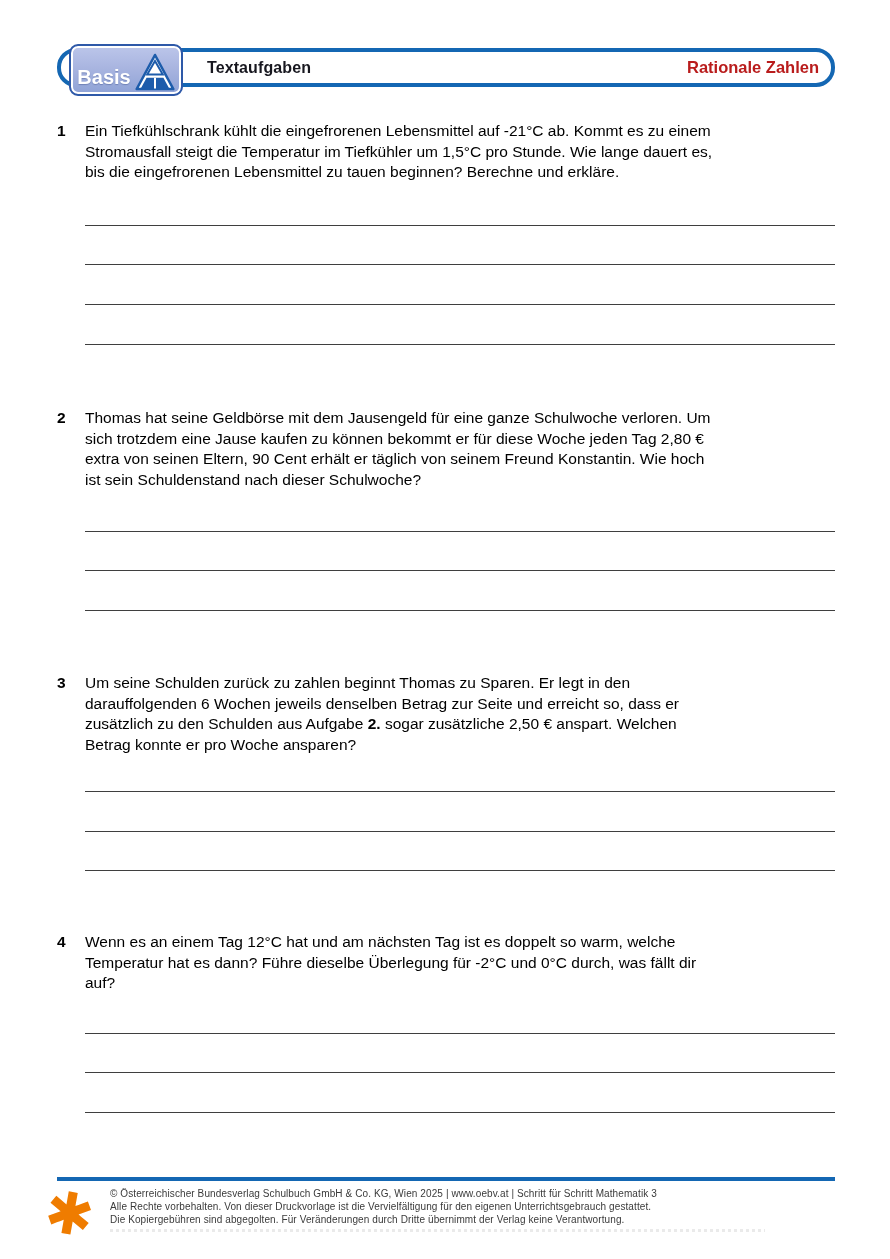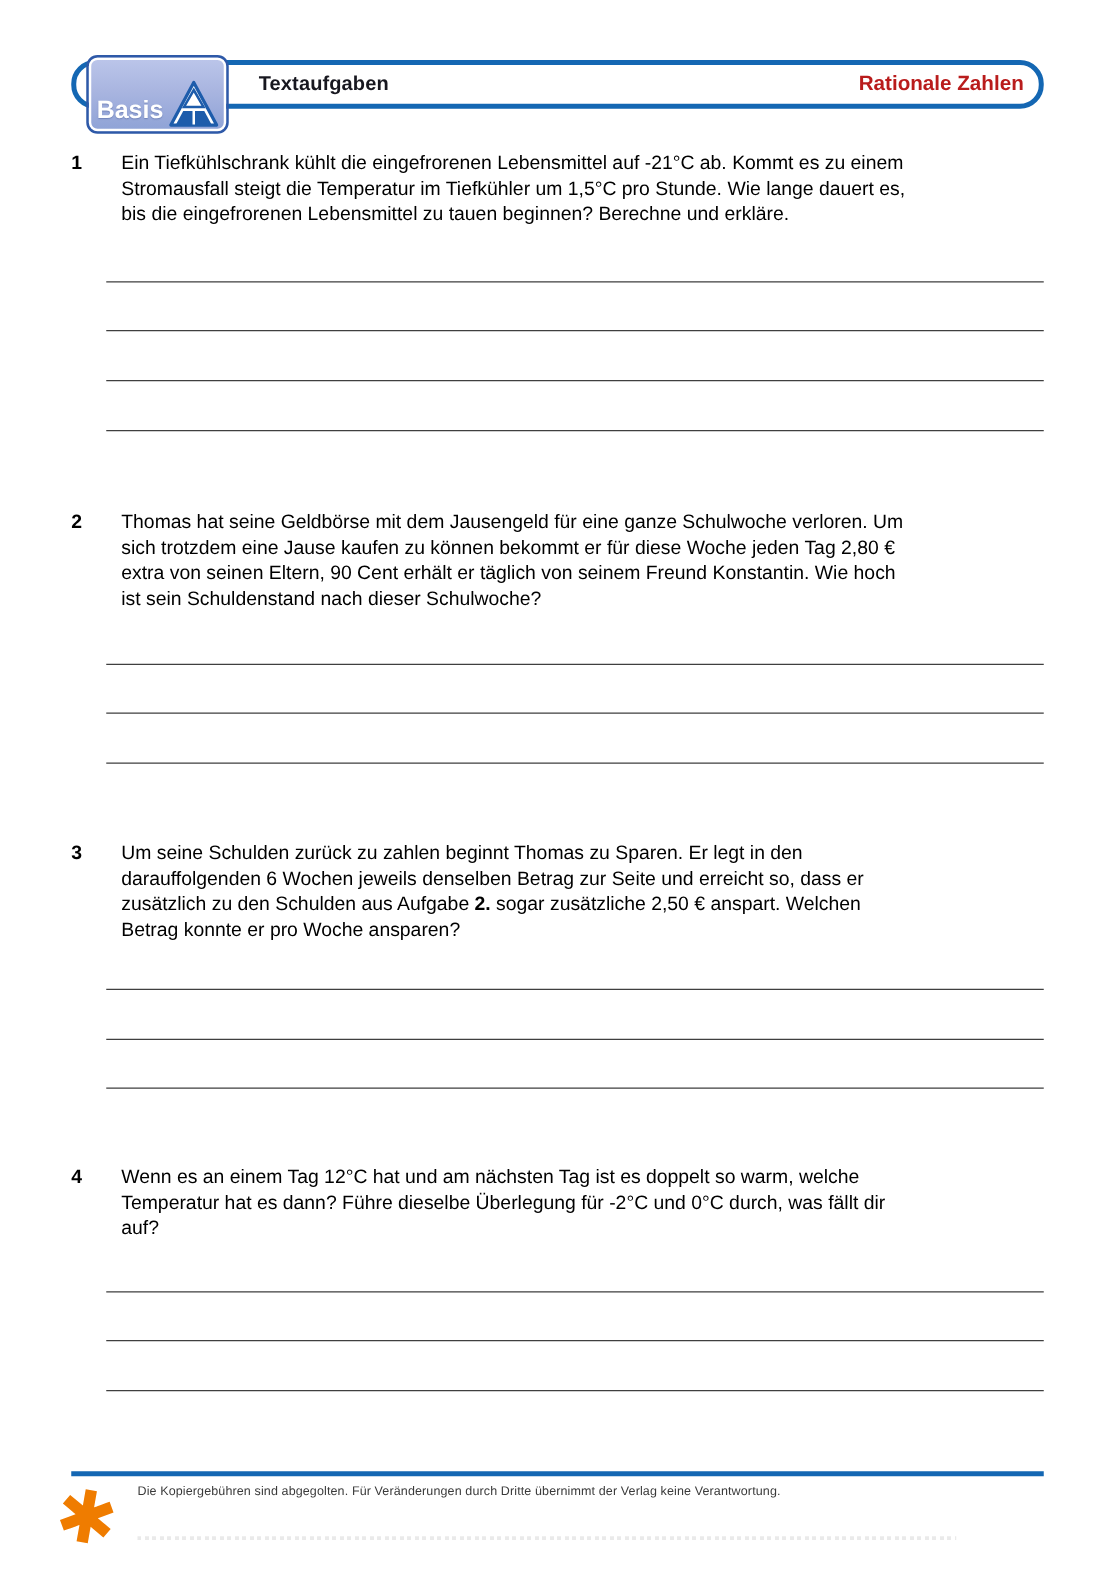--- a/index.html
+++ b/index.html
@@ -26,21 +26,21 @@
     font-size: 16px; font-weight: bold; color: #17171f;
     letter-spacing: 0.1px;
   }
   .header-topic {
     position: absolute; right: 12px; top: 50%;
     transform: translateY(-52%);
     font-size: 16.5px; font-weight: bold; color: #b91c1c;
   }
   .badge {
     position: absolute; left: 8px; top: -8px;
-    width: 114px; height: 63px;
+    width: 114px; height: 52px;
     border: 2px solid #2e59a8;
     border-radius: 9px;
     background: linear-gradient(180deg, #bcc6ea 0%, #a9b5e0 45%, #8ea2d6 100%);
     box-shadow: inset 0 0 0 2px #ffffff;
     display: flex; align-items: flex-end; justify-content: center;
     gap: 4px;
   }
   .badge-label {
     color: #ffffff; font-weight: bold; font-size: 20px;
     line-height: 1; margin-bottom: 7px;
@@ -54,21 +54,20 @@
     display: flex;
   }
   .pnum {
     width: 28px; flex: 0 0 28px;
     font-size: 15.5px; line-height: 20.5px; font-weight: bold;
   }
   .ptext {
     flex: 1;
     font-size: 15.5px; line-height: 20.5px;
     white-space: pre-line;
-    margin-left: 12px;
   }
   .ptext .b { font-weight: bold; }
 
   
   .answer-group { position: absolute; left: 85px; width: 750px; }
   .ans-line {
     height: 39.7px;
     border-bottom: 1.6px solid #3f3f3f;
   }
 
@@ -161,15 +160,17 @@
 </div>
 <div class="answer-group" style="top:993.9px">
   <div class="ans-line"></div>
   <div class="ans-line"></div>
   <div class="ans-line"></div>
 </div>
 
 <div class="footer-rule"></div>
 <div class="footer-logo">✱</div>
 <div class="footer-text">
+  <div>© Österreichischer Bundesverlag Schulbuch GmbH &amp; Co. KG, Wien 2025 | www.oebv.at | Schritt für Schritt Mathematik 3</div>
+  <div>Alle Rechte vorbehalten. Von dieser Druckvorlage ist die Vervielfältigung für den eigenen Unterrichtsgebrauch gestattet.</div>
   <div>Die Kopiergebühren sind abgegolten. Für Veränderungen durch Dritte übernimmt der Verlag keine Verantwortung.</div>
 </div>
 <div class="faded-artifact"></div>
 
 </body></html>

